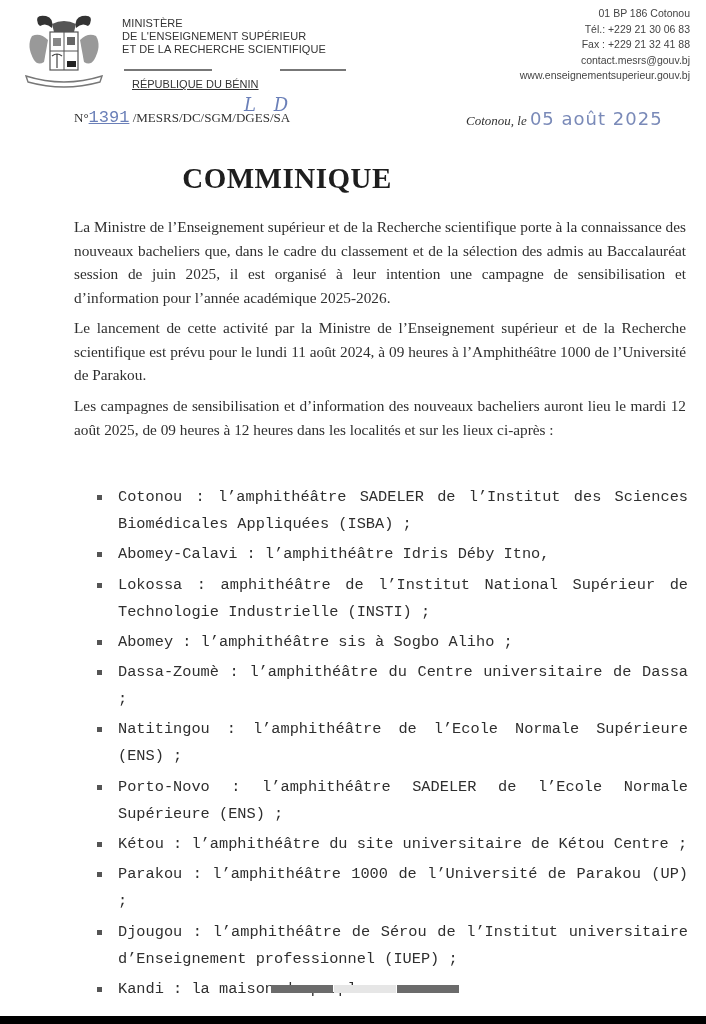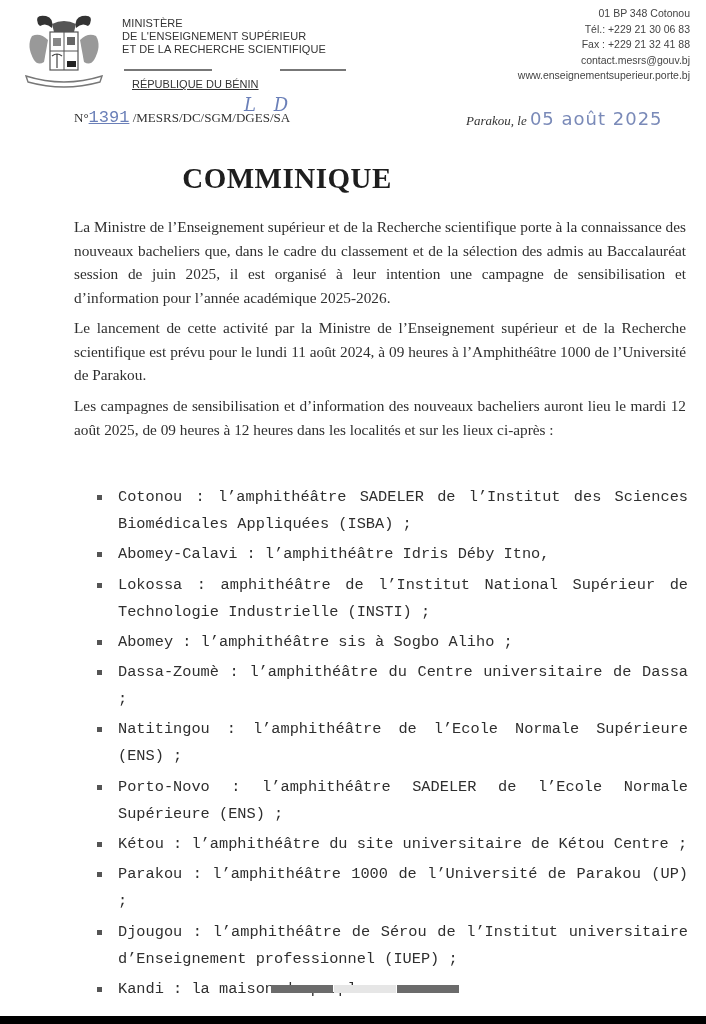--- a/index.html
+++ b/index.html
@@ -61,31 +61,31 @@
   </svg>
   <div class="ministry">
     <div>MINISTÈRE</div>
     <div>DE L'ENSEIGNEMENT SUPÉRIEUR</div>
     <div>ET DE LA RECHERCHE SCIENTIFIQUE</div>
   </div>
   <div class="divider div-left"></div>
   <div class="divider div-right"></div>
   <div class="republic">RÉPUBLIQUE DU BÉNIN</div>
   <div class="contact">
-    <div>01 BP 348 Cotonou</div>
+    <div>01 BP 186 Cotonou</div>
     <div>Tél.: +229 21 30 06 83</div>
     <div>Fax : +229 21 32 41 88</div>
     <div>contact.mesrs@gouv.bj</div>
-    <div>www.enseignementsuperieur.porte.bj</div>
+    <div>www.enseignementsuperieur.gouv.bj</div>
   </div>
 </div>
 
 <div class="initials">L D</div>
 <div class="refline"><span>N°</span><span class="hand">1391</span><span> /MESRS/DC/SGM/DGES/SA</span></div>
-<div class="dateline"><span>Parakou, le </span><span class="hand">05 août 2025</span></div>
+<div class="dateline"><span>Cotonou, le </span><span class="hand">05 août 2025</span></div>
 
 <div class="title">COMMINIQUE</div>
 
 <p class="para p1">La Ministre de l’Enseignement supérieur et de la Recherche scientifique porte à la connaissance des nouveaux bacheliers que, dans le cadre du classement et de la sélection des admis au Baccalauréat session de juin 2025, il est organisé à leur intention une campagne de sensibilisation et d’information pour l’année académique 2025-2026.</p>
 <p class="para p2">Le lancement de cette activité par la Ministre de l’Enseignement supérieur et de la Recherche scientifique est prévu pour le lundi 11 août 2024, à 09 heures à l’Amphithéâtre 1000 de l’Université de Parakou.</p>
 <p class="para p3">Les campagnes de sensibilisation et d’information des nouveaux bacheliers auront lieu le mardi 12 août 2025, de 09 heures à 12 heures dans les localités et sur les lieux ci-après :</p>
 
 <ul class="list">
   <li><span class="bullet"></span><span>Cotonou : l’amphithéâtre SADELER de l’Institut des Sciences Biomédicales Appliquées (ISBA) ;</span></li>
   <li><span class="bullet"></span><span>Abomey-Calavi : l’amphithéâtre Idris Déby Itno,</span></li>

